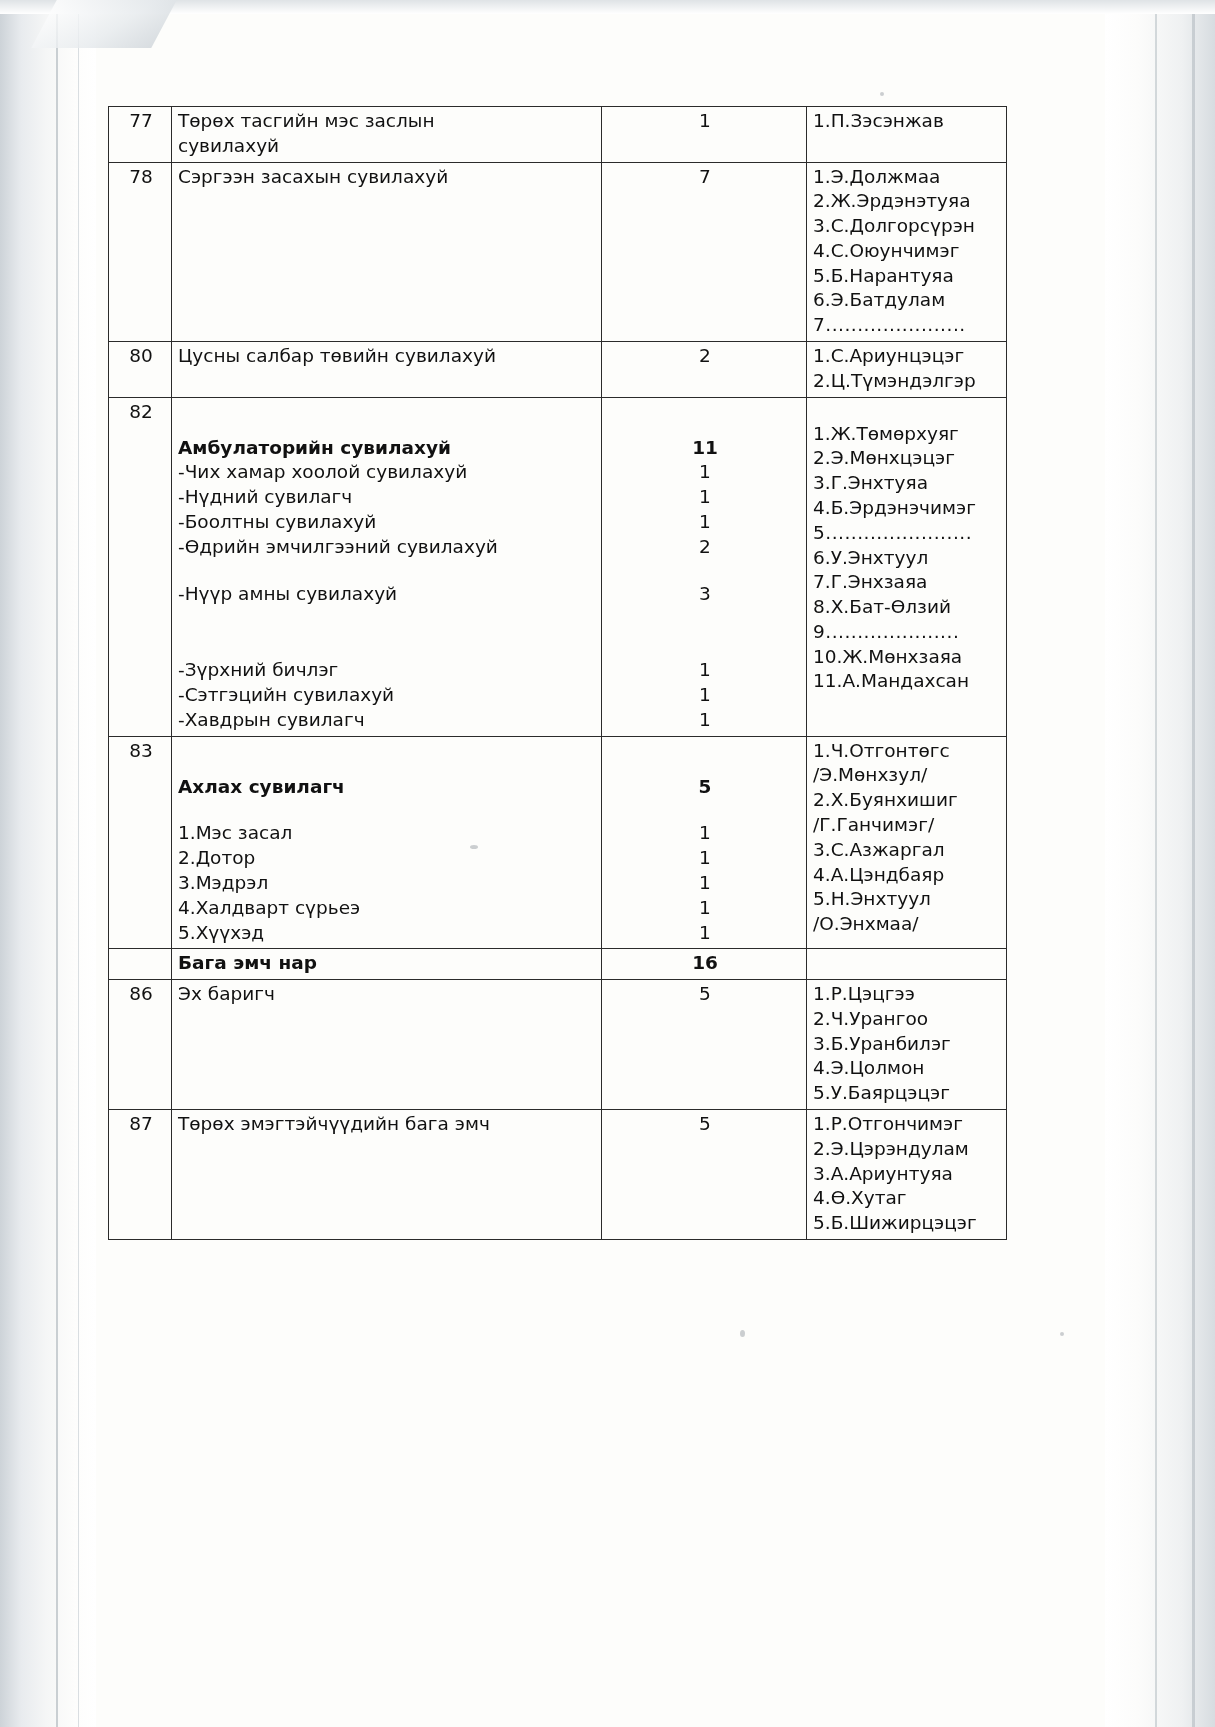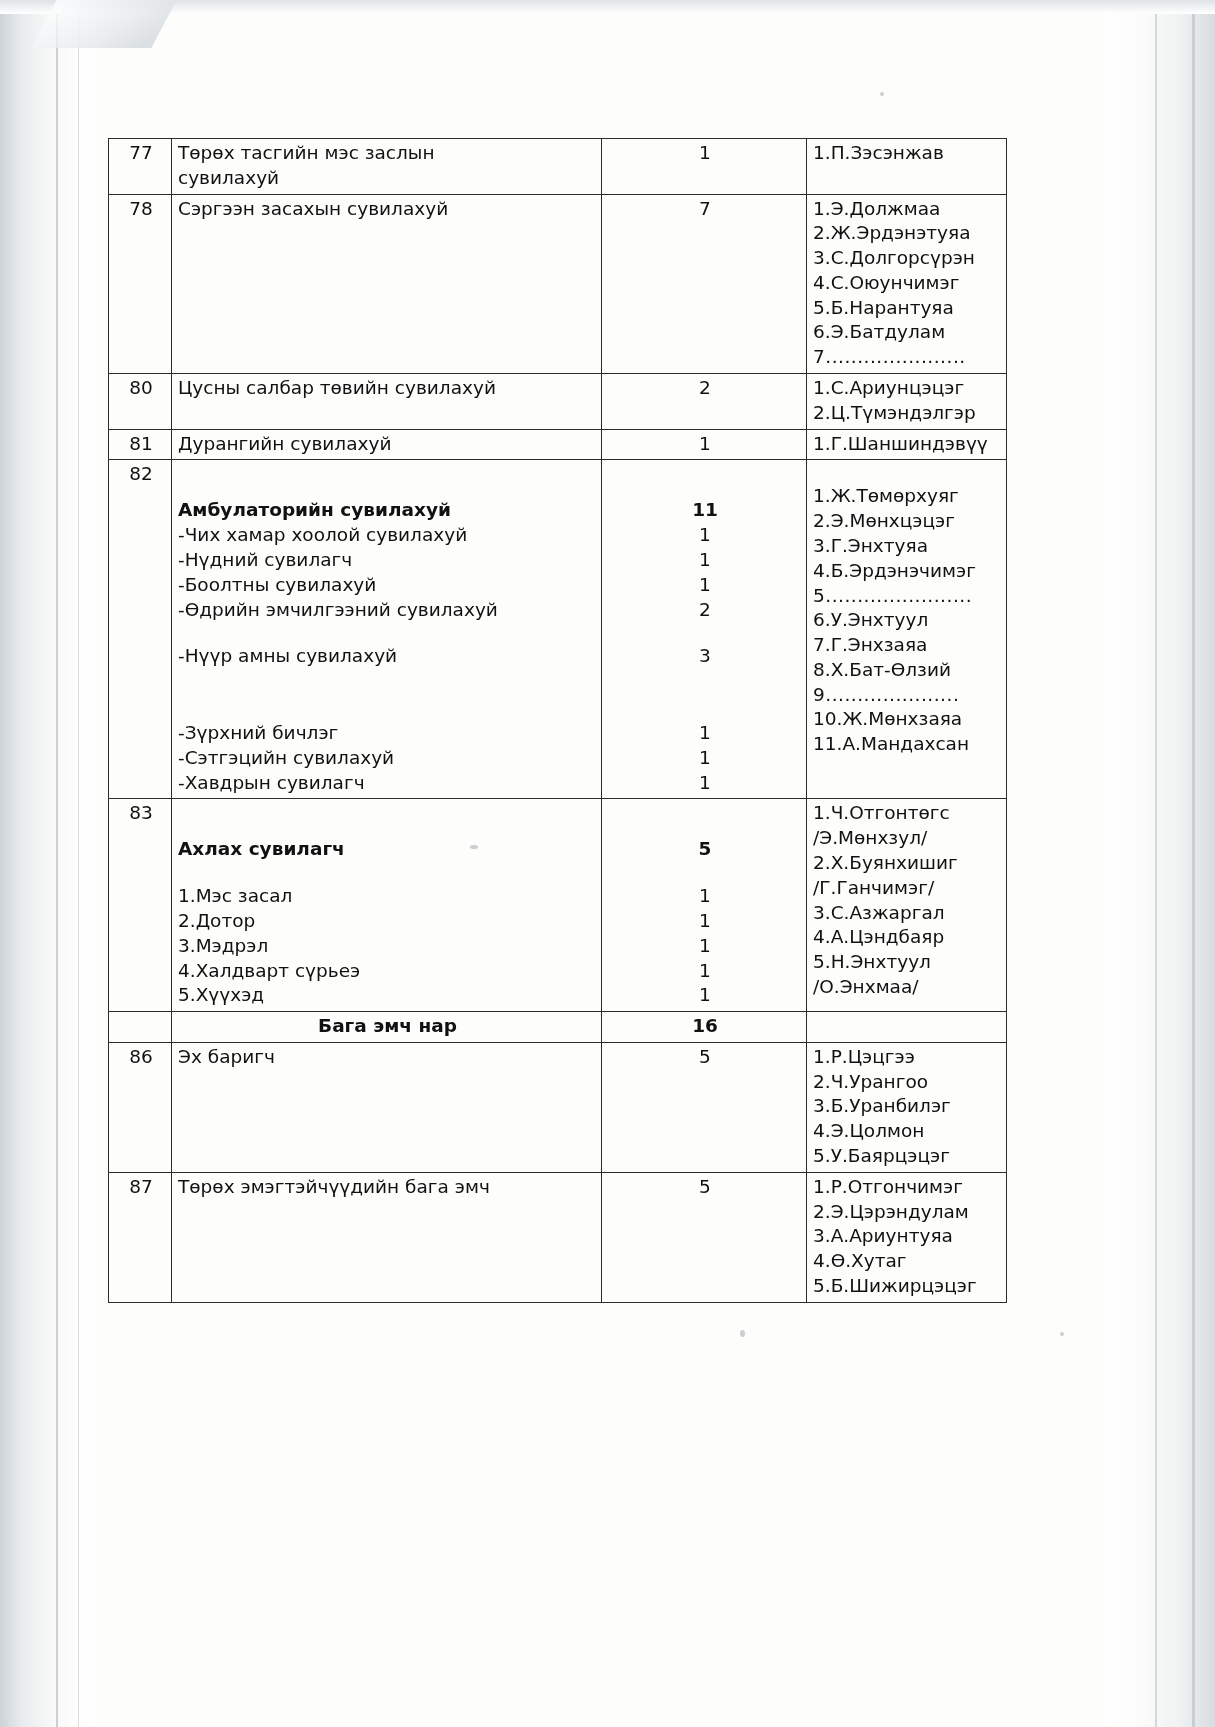--- a/index.html
+++ b/index.html
@@ -56,21 +56,21 @@
     width: 120px; height: 48px;
     background: linear-gradient(135deg, #ffffff 0%, #e6eaed 60%, #cfd5da 100%);
     transform: skewX(-28deg);
     opacity: .8;
   }
 
   
   .doc {
     position: absolute;
     left: 108px;
-    top: 138px;
+    top: 106px;
     width: 898px;
   }
   table.reg {
     border-collapse: collapse;
     width: 898px;
     table-layout: fixed;
     color: #111;
   }
   table.reg td {
     border: 1px solid #2b2b2b;
@@ -90,21 +90,21 @@
     padding-right: 0;
   }
   td.count {
     text-align: center;
     padding-left: 0; padding-right: 0;
   }
   td.staff {
     padding-left: 8px;
   }
   .bold { font-weight: bold; margin-top: 36px; }
-  .center { text-align: center; }
+  .center { }
   .line { display: block; }
   .spacer-sm { display: block; height: 12px; }
   .spacer-md { display: block; height: 22px; }
   .spacer-lg { display: block; height: 30px; }
   .dots { letter-spacing: .5px; }
 
   
   .speck {
     position: absolute;
     background: #9aa0a6;
@@ -181,32 +181,20 @@
         </td>
         <td class="count">
           <span class="line">2</span>
         </td>
         <td class="staff">
           <span class="line">1.С.Ариунцэцэг</span>
           <span class="line">2.Ц.Түмэндэлгэр</span>
         </td>
       </tr>
 
-      <tr>
-        <td class="no">81</td>
-        <td>
-          <span class="line">Дурангийн сувилахуй</span>
-        </td>
-        <td class="count">
-          <span class="line">1</span>
-        </td>
-        <td class="staff">
-          <span class="line">1.Г.Шаншиндэвүү</span>
-        </td>
-      </tr>
 
       <tr>
         <td class="no">82</td>
         <td>
           <span class="line bold">Амбулаторийн сувилахуй</span>
           <span class="line">-Чих хамар хоолой сувилахуй</span>
           <span class="line">-Нүдний сувилагч</span>
           <span class="line">-Боолтны сувилахуй</span>
           <span class="line">-Өдрийн эмчилгээний сувилахуй</span>
           <span class="spacer-md"></span>

